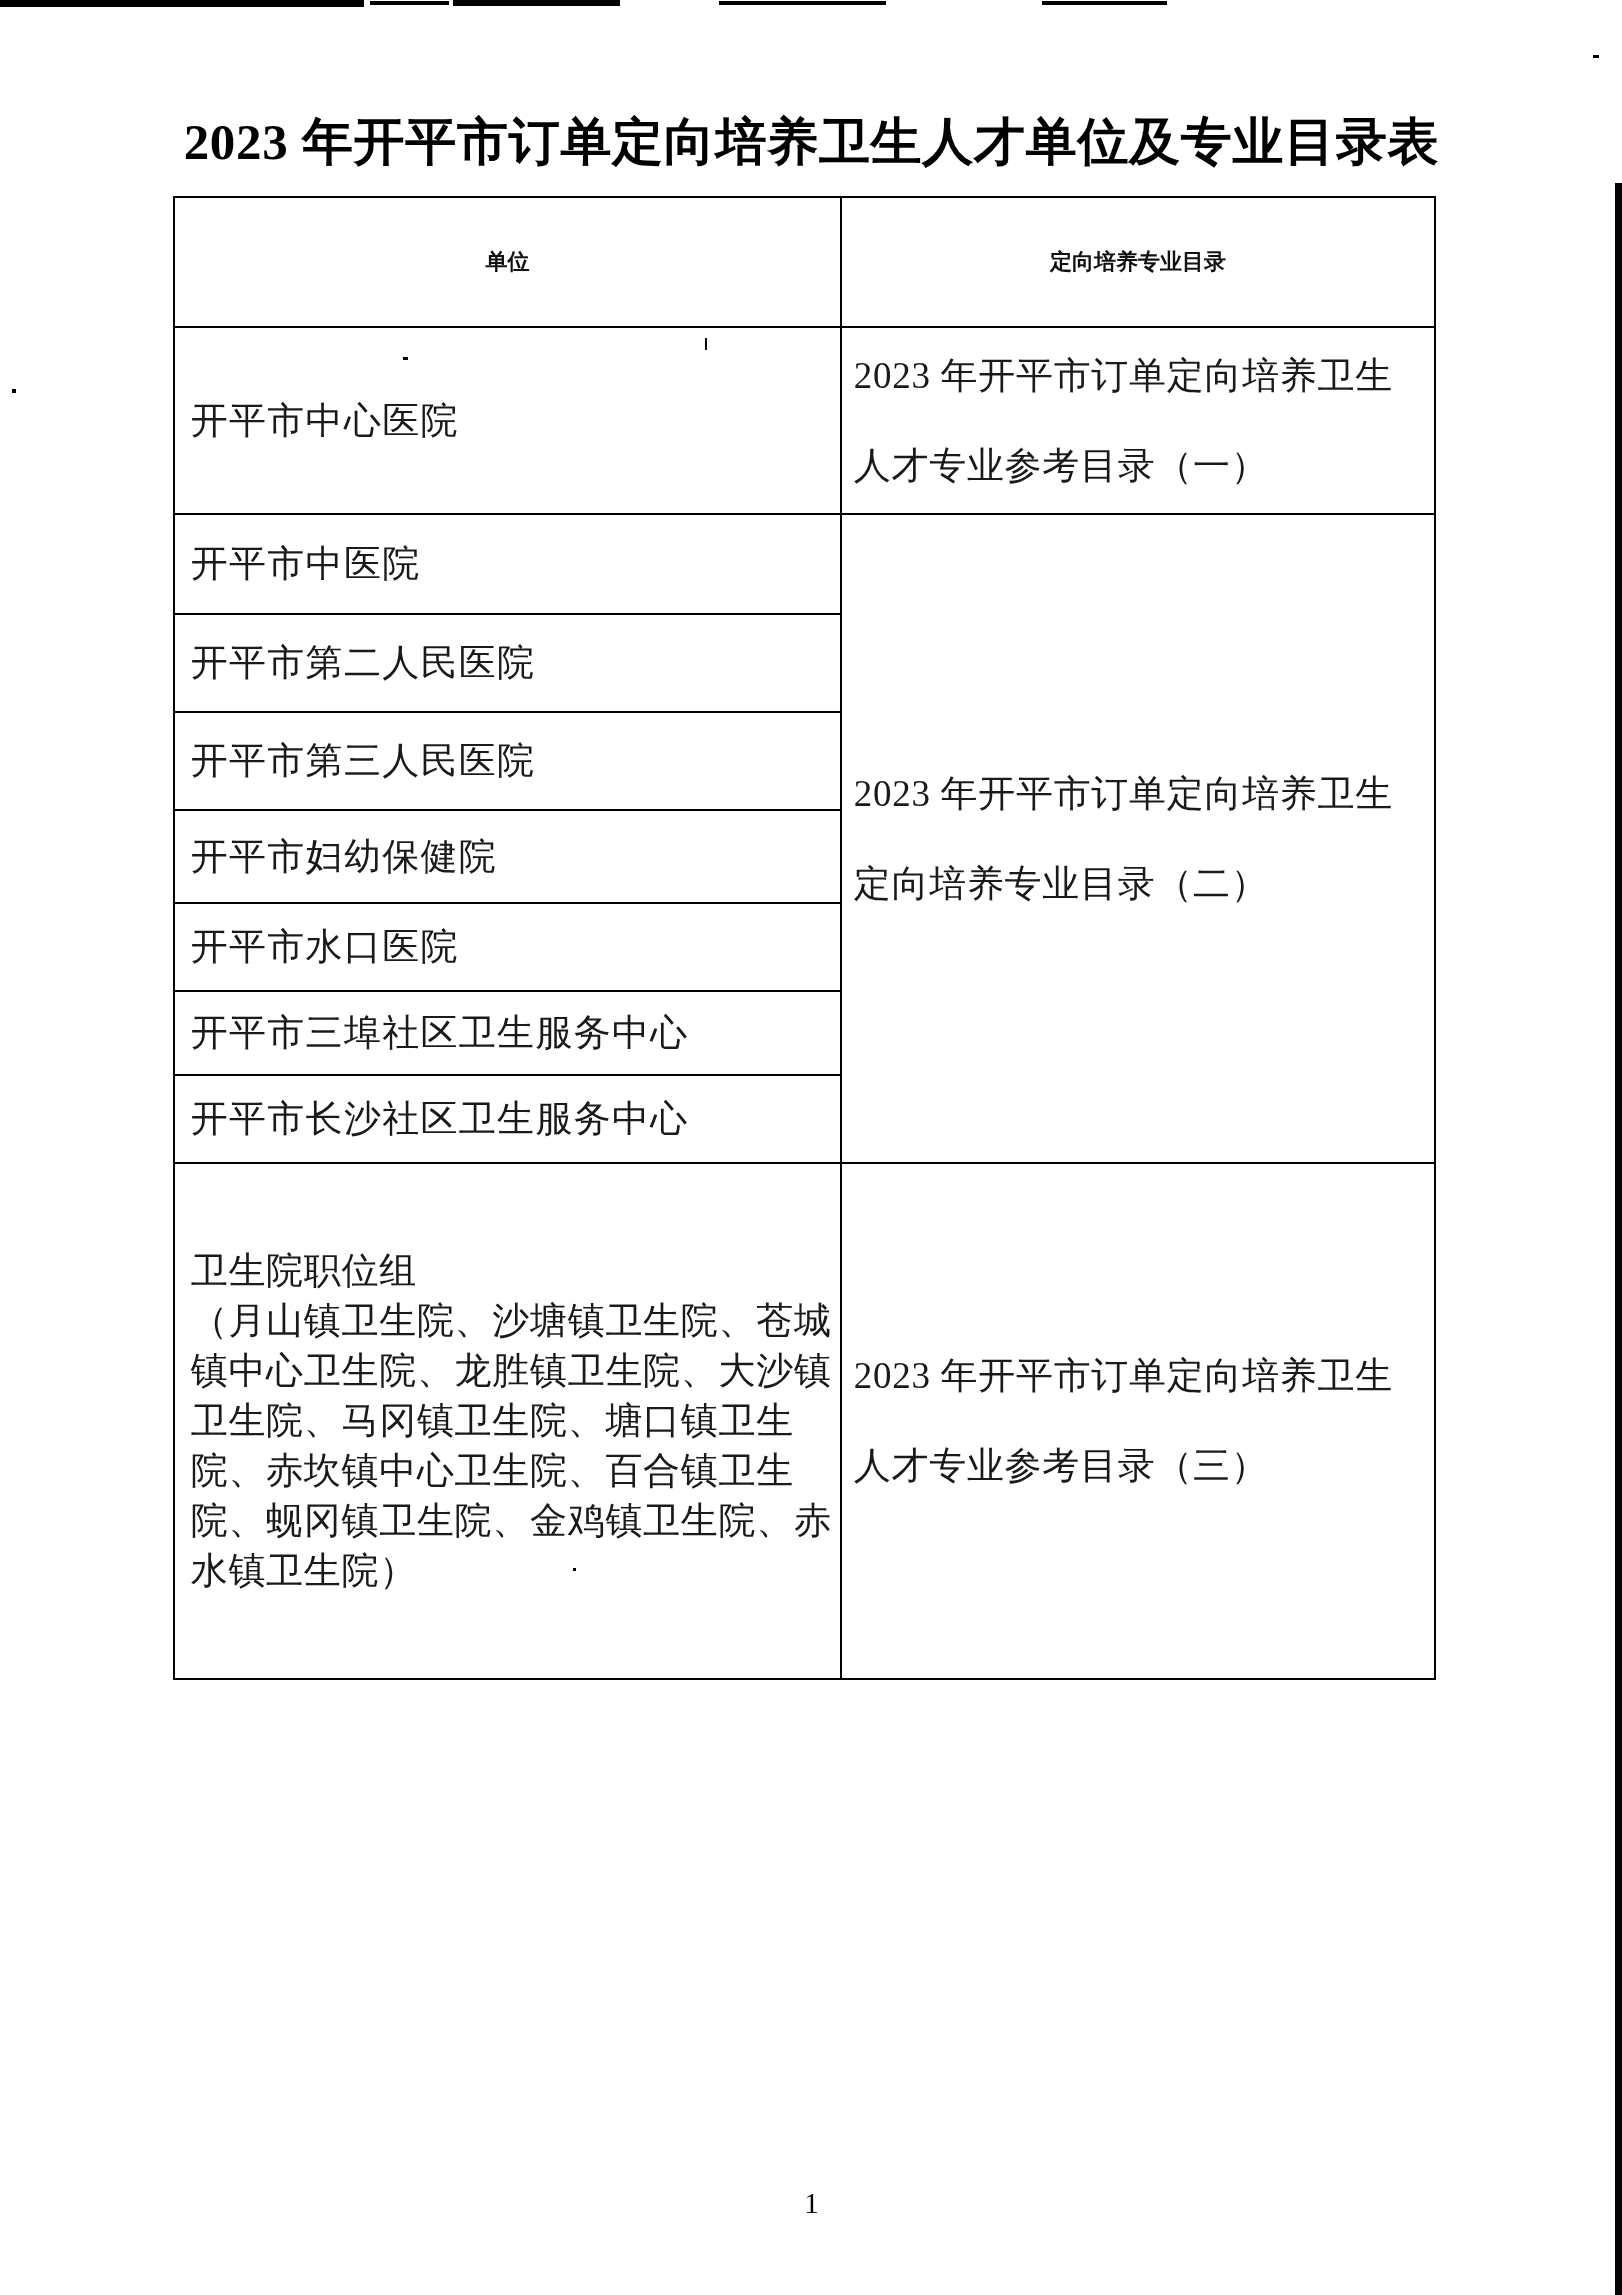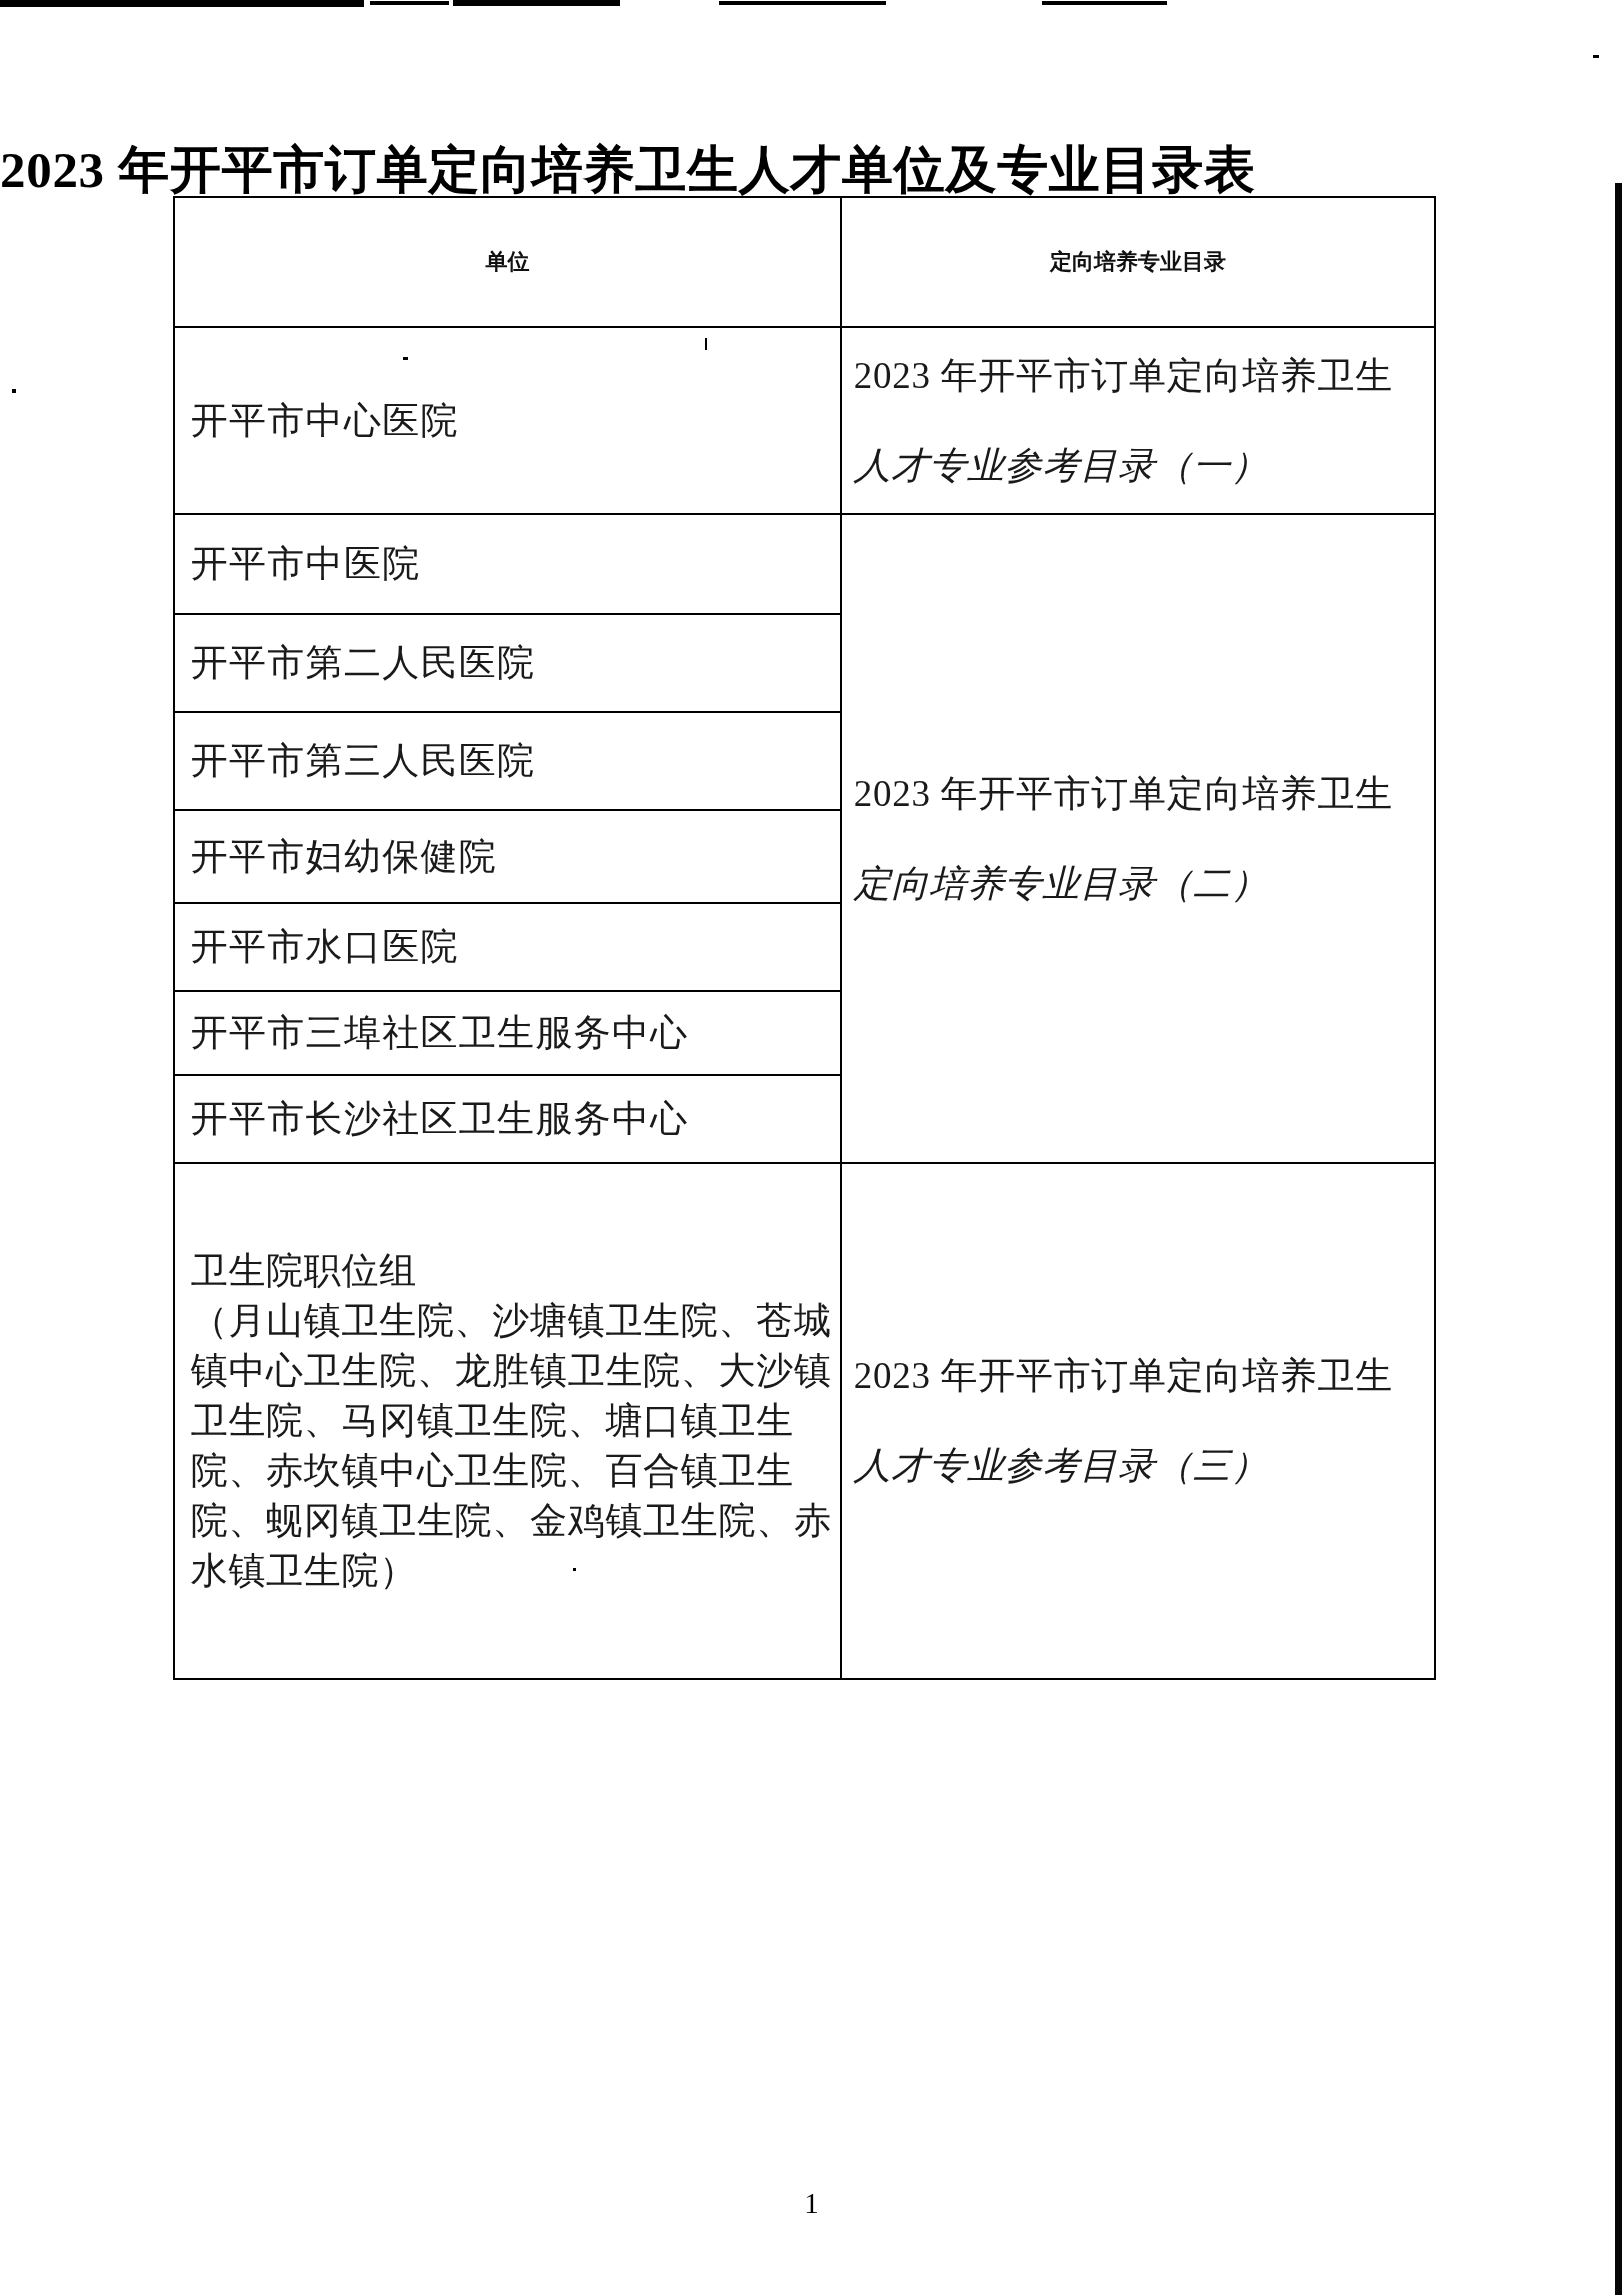--- a/index.html
+++ b/index.html
@@ -26,23 +26,24 @@
     right: 0;
     top: 183px;
     width: 7.9px;
     height: 2112px;
     background: #050505;
   }
 
   
   .page-title {
     position: absolute;
-    top: 136px;
+    top: 108px;
     left: 0;
     width: 100%;
+    text-align: center;
     font-size: 51px;
     font-weight: bold;
     color: #000;
     letter-spacing: 0.7px;
     white-space: nowrap;
   }
 
   
   table.doc-table {
     position: absolute;
@@ -90,21 +91,21 @@
     padding-right: 5.2px;
     letter-spacing: 0.7px;
   }
   td.catalog-cell {
     font-size: 37px;
     padding-left: 11.8px;
     padding-right: 5.2px;
     letter-spacing: 0.7px;
   }
   .catalog-line { display: block; white-space: nowrap; }
-  .catalog-line + .catalog-line { margin-top: 40px; font-style: italic; }
+  .catalog-line + .catalog-line { margin-top: 40px; }
 
   
   .page-number {
     position: absolute;
     top: 2187px;
     left: 0;
     width: 100%;
     text-align: center;
     font-size: 29px;
     color: #000;

